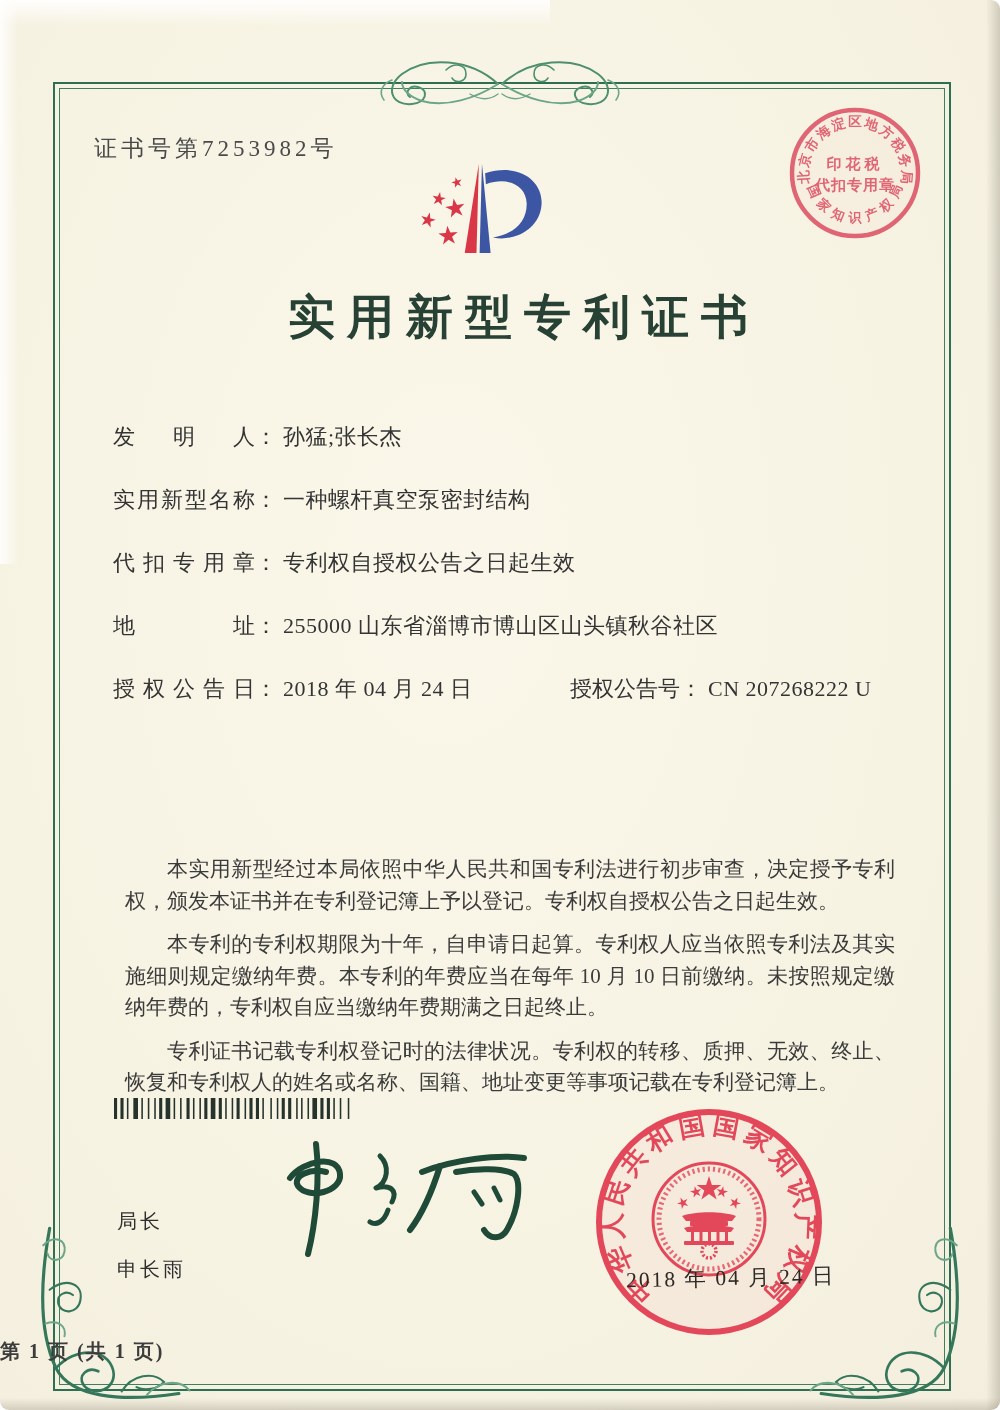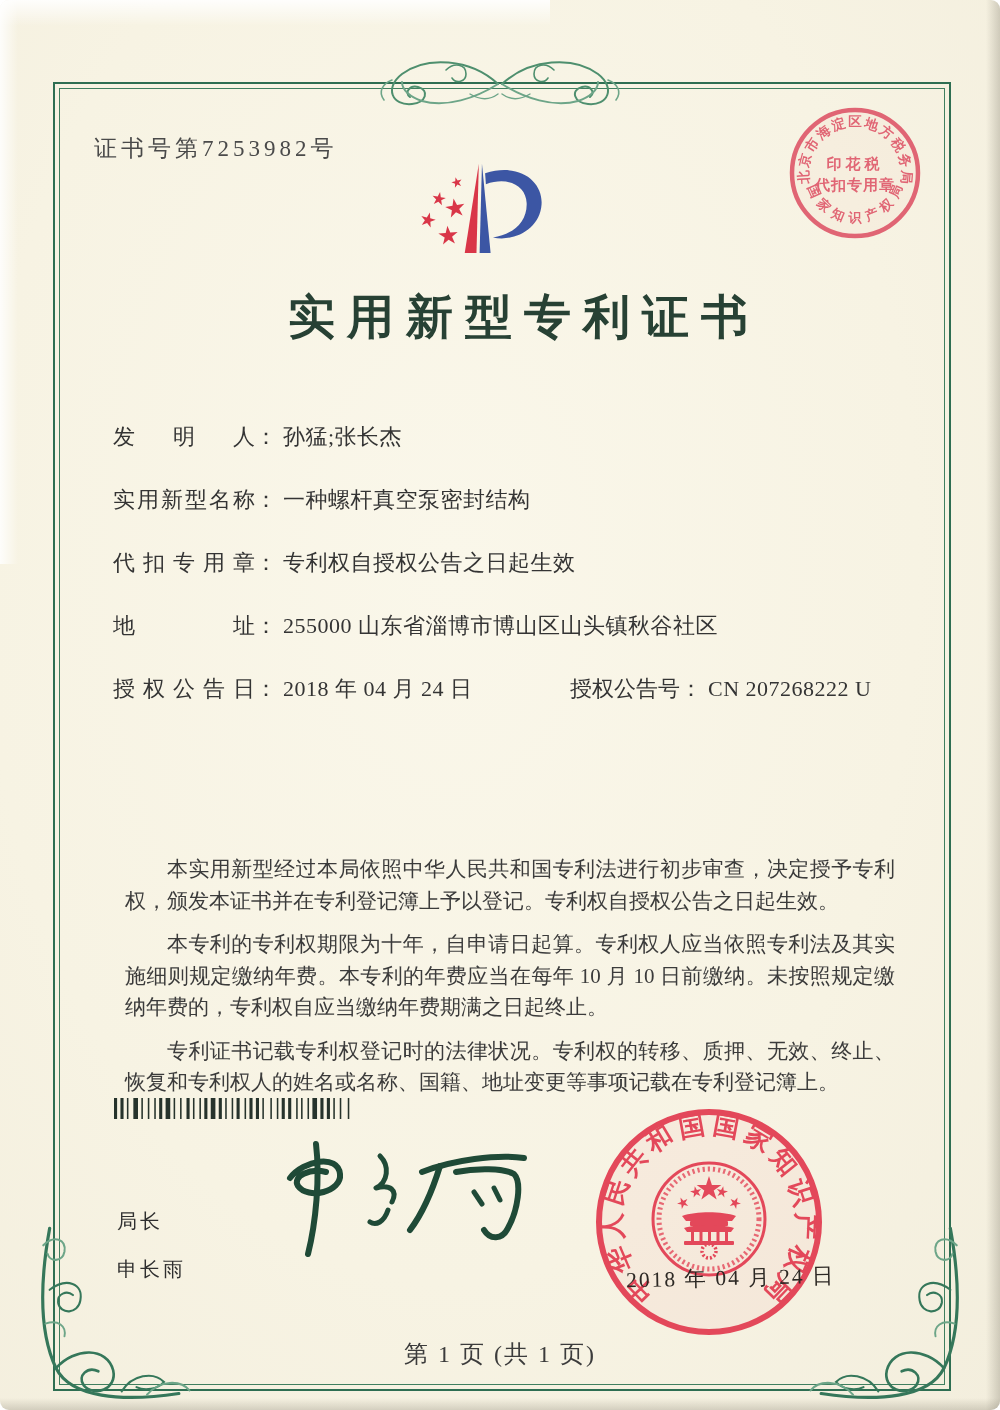--- a/index.html
+++ b/index.html
@@ -58,22 +58,22 @@
   .director{position:absolute;left:117px;top:1172px;font-size:20px;color:#2f2f2f;
     letter-spacing:3px;margin-top:36px;}
   .director .line2{margin-top:21px;text-align:center;}
 
   .signature{position:absolute;left:252px;top:1126px;width:290px;height:150px;}
 
   .seal{position:absolute;left:594px;top:1107px;width:230px;height:230px;opacity:0.93;}
   .seal-date{position:absolute;left:626px;top:1263px;font-size:21.5px;color:#2c2824;
     letter-spacing:2px;transform:rotate(-1.2deg);}
 
-  .footer{position:absolute;left:0;top:1338px;width:100%;text-align:center;
-    font-size:24px;color:#3c3c3c;letter-spacing:2px;}
+  .footer{position:absolute;left:0;top:1338px;width:100%;text-align:left;
+    font-size:20px;color:#3c3c3c;letter-spacing:2px;font-weight:bold;}
 </style>
 </head>
 <body>
 
 <div class="page">
 
   <div class="scan-topleft"></div>
   <div class="scan-left"></div>
   <div class="scan-right"></div>
   <div class="scan-bottom"></div>

